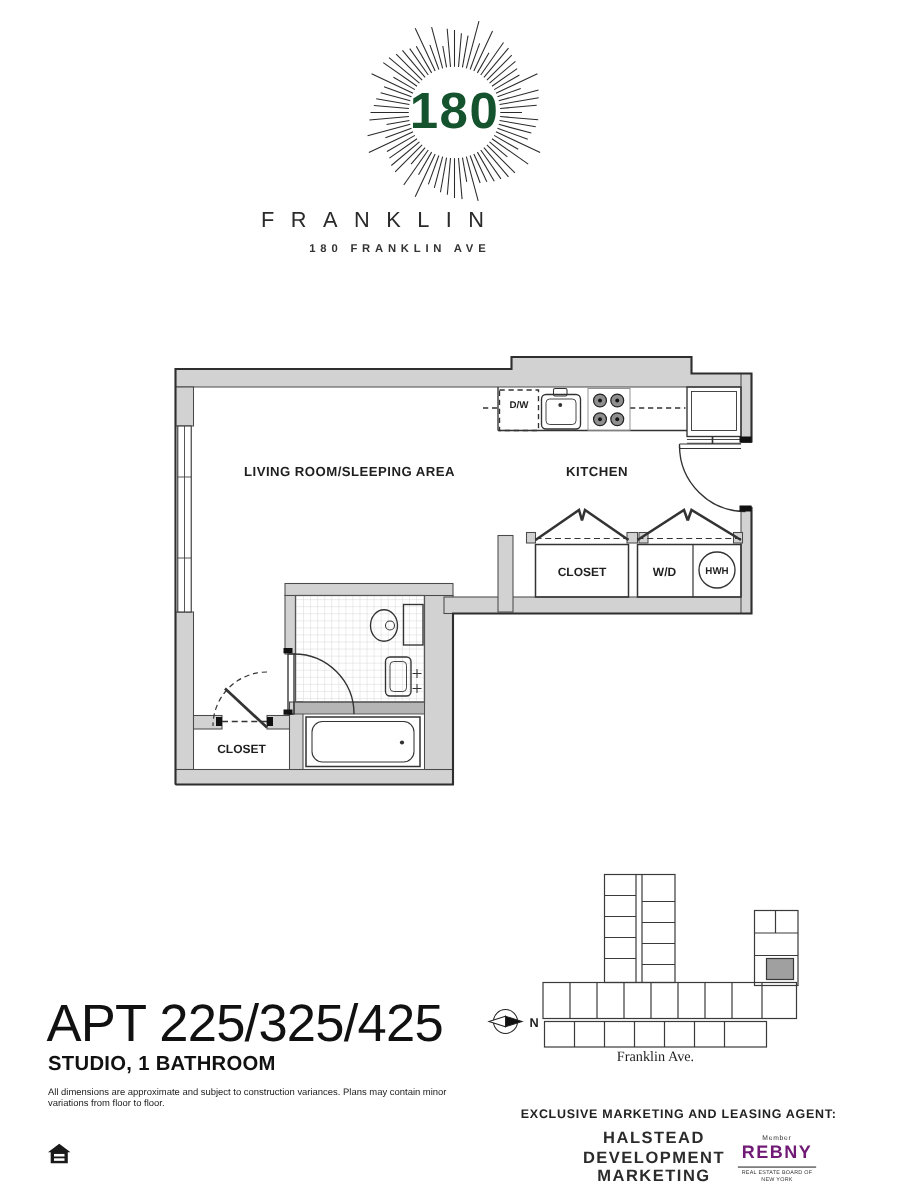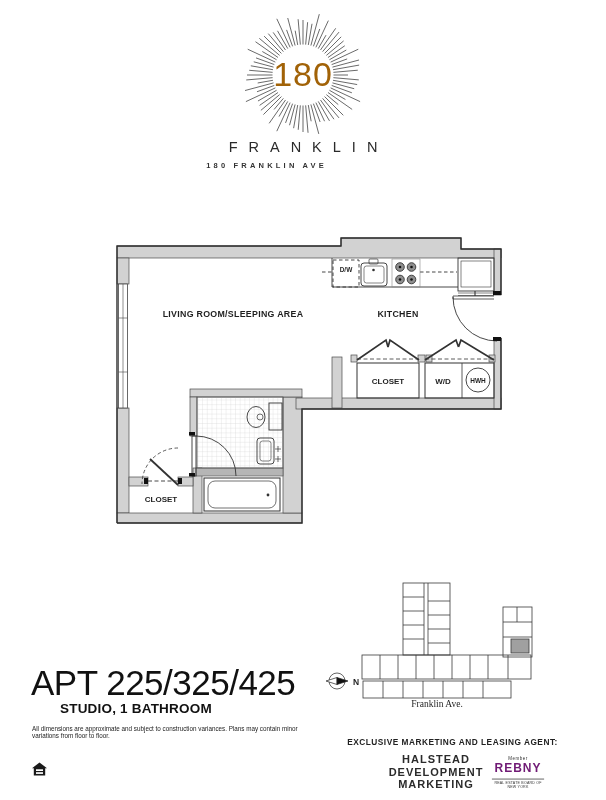--- a/index.html
+++ b/index.html
@@ -1,28 +1,28 @@
 <!DOCTYPE html>
 <html><head>
 <meta charset="utf-8">
 <style>
   html,body{margin:0;padding:0;background:#ffffff;}
   .page{position:relative;width:606px;height:800px;background:#fff;overflow:hidden;
         font-family:"Liberation Sans",sans-serif;color:#1a1a1a;}
   .abs{position:absolute;}
   
   .logo-number{left:233px;top:55px;width:140px;text-align:center;
-MARK    font-family:"DejaVu Serif",serif;font-weight:normal;font-size:34px;letter-spacing:1px;color:#a16207;}
-  .logo-name{left:163px;top:139px;width:280px;text-align:center;font-size:14.5px;
+MARK    font-family:"DejaVu Serif",serif;font-weight:bold;font-size:34px;letter-spacing:1px;color:#14532d;}
+  .logo-name{left:163px;top:139px;width:280px;font-size:14.5px;
     letter-spacing:11px;text-indent:11px;color:#2a2a2a;}
   .logo-address{left:203px;top:161px;width:200px;font-size:7.5px;
     font-weight:bold;letter-spacing:3.2px;text-indent:3.2px;color:#333;}
   
   .apt-title{left:31px;top:663px;font-size:35px;letter-spacing:-0.5px;color:#111;text-align:center;}
-  .apt-type{left:32px;top:701px;font-size:13.5px;font-weight:bold;letter-spacing:0.2px;color:#111;margin-left:28px;}
+  .apt-type{left:32px;top:701px;font-size:13.5px;font-weight:bold;letter-spacing:0.2px;color:#111;}
   .apt-disclaimer{left:32px;top:725px;font-size:6.3px;color:#222;width:290px;}
   
   .agent-heading{left:325px;top:737px;width:255px;text-align:center;font-size:8.3px;
     font-weight:bold;letter-spacing:0.5px;color:#222;}
   .agent-name{left:366px;top:753px;width:140px;text-align:center;font-size:11px;
     font-weight:bold;letter-spacing:1px;line-height:12.5px;color:#2b2b2b;}
   .rebny{left:489px;top:756px;width:58px;text-align:center;color:#333;}
   .rebny .member{display:block;font-size:4.5px;letter-spacing:0.5px;}
   .rebny .org{display:block;font-family:Liberation Sans, sans-serif;font-weight:bold;
     font-size:12px;letter-spacing:1px;color:#701a75;}

